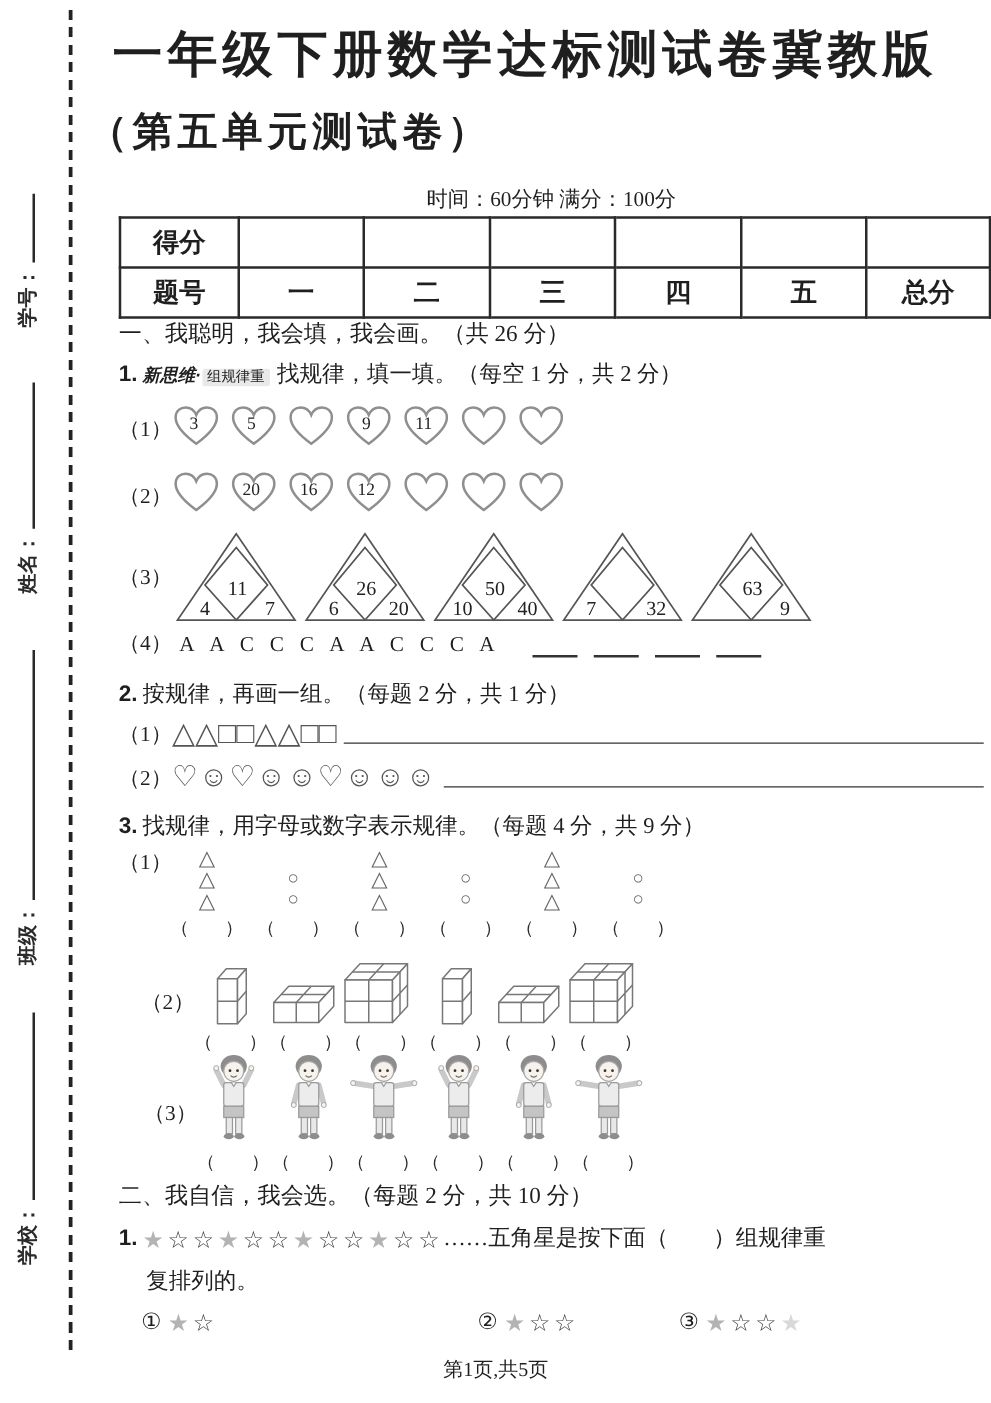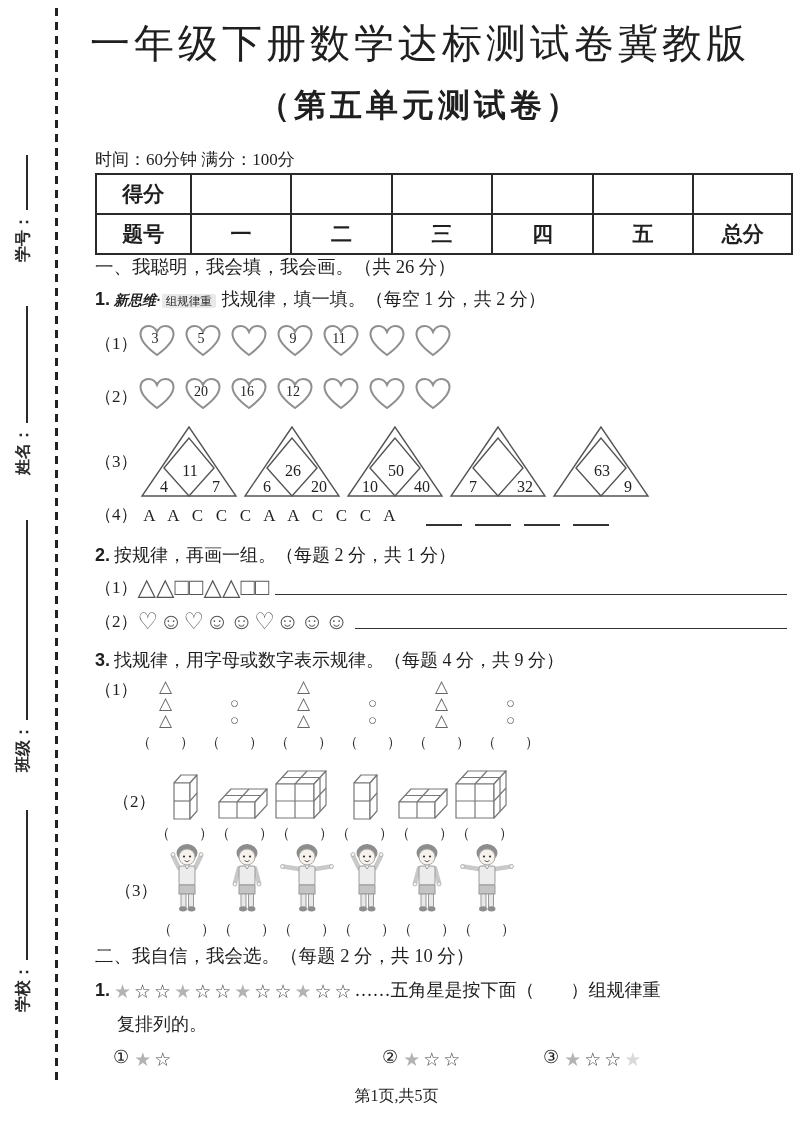--- a/index.html
+++ b/index.html
@@ -6,24 +6,24 @@
   .page{position:relative;width:793px;height:1122px;background:#fff;overflow:hidden;
         font-family:"Liberation Serif","DejaVu Serif",serif;color:#1f1f1f;}
   
   .dash-line{position:absolute;left:55px;top:8px;width:3px;height:1072px;
              background:repeating-linear-gradient(#222 0 8px,transparent 8px 14px);}
   .side-field{position:absolute;left:12px;transform:rotate(-90deg);transform-origin:top left;
               white-space:nowrap;font-size:16px;font-weight:bold;color:#2a2a2a;}
   .side-line{display:inline-block;height:0.85em;border-bottom:2px solid #2a2a2a;margin-left:4px;}
   
   .title{position:absolute;left:70px;width:700px;top:16px;text-align:center;
-         font-size:40px;font-weight:normal;letter-spacing:4px;}
-  .subtitle{position:absolute;left:70px;width:700px;top:84px;text-align:center;
+         font-size:40px;font-weight:bold;letter-spacing:4px;}
+  .subtitle{position:absolute;left:70px;width:700px;top:84px;
             font-size:32px;font-weight:bold;letter-spacing:4px;}
-  .meta{position:absolute;left:95px;width:692px;top:148px;text-align:left;font-size:17px;}
+  .meta{position:absolute;left:95px;width:692px;top:148px;text-align:center;font-size:17px;}
   
   .score-table{position:absolute;left:95px;top:173px;border-collapse:collapse;table-layout:fixed;}
   .score-table td{border:2px solid #2a2a2a;text-align:center;font-size:21px;font-weight:bold;
                   height:38px;padding:0;}
   
   .abs{position:absolute;left:95px;width:692px;}
   .sec-head{font-size:18.5px;}
   .q-line{font-size:18px;}
   .q-num{font-weight:bold;font-family:"Liberation Sans",sans-serif;margin-right:4px;}
   .badge-name{font-weight:bold;font-style:italic;font-size:14px;font-family:"Liberation Sans",sans-serif;}

